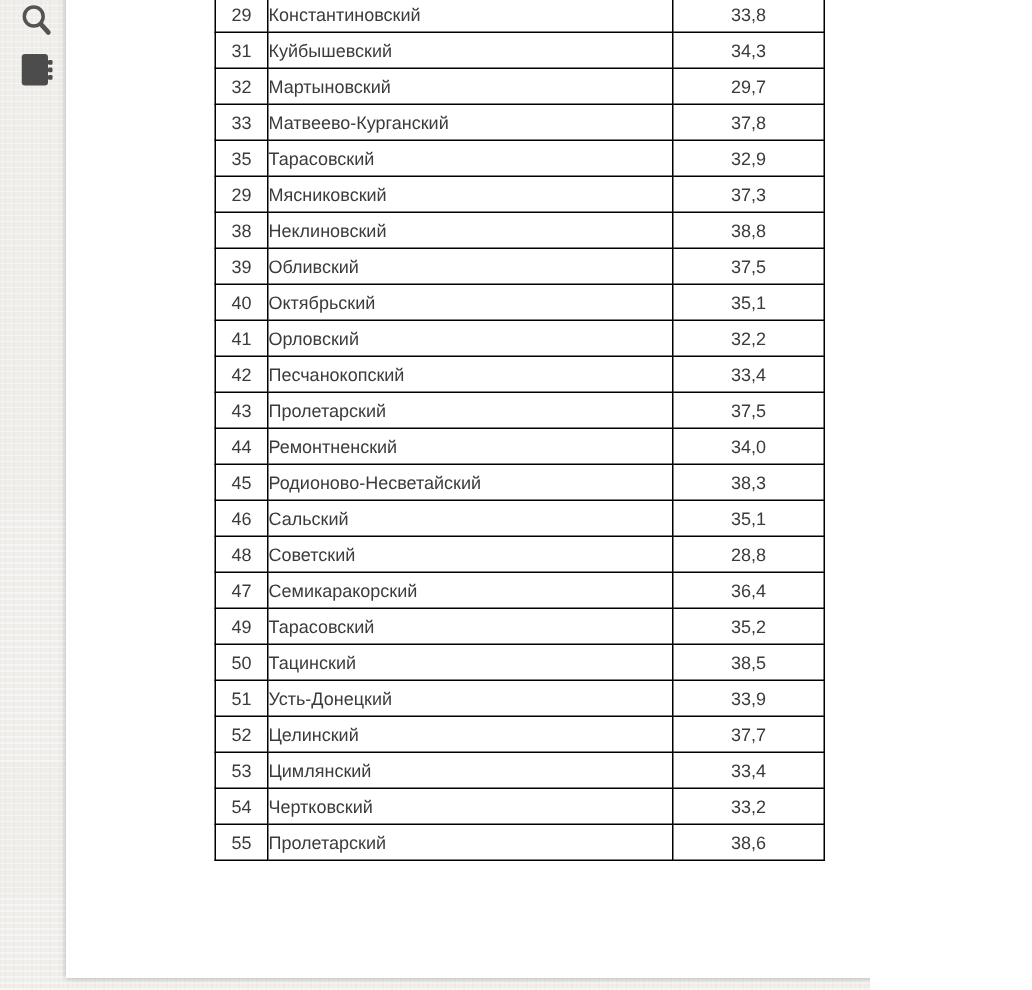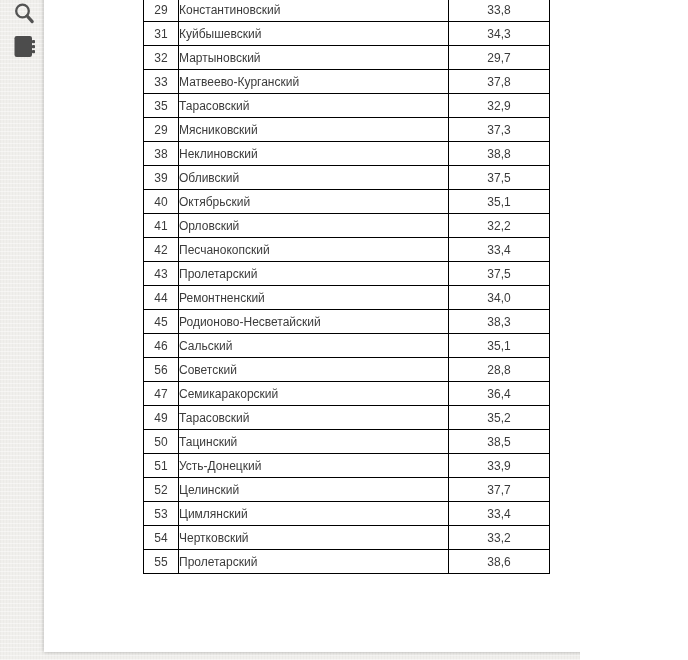--- a/index.html
+++ b/index.html
@@ -125,21 +125,21 @@
           <td class="c-num">45</td>
           <td class="c-name">Родионово-Несветайский</td>
           <td class="c-val">38,3</td>
         </tr>
           <tr>
           <td class="c-num">46</td>
           <td class="c-name">Сальский</td>
           <td class="c-val">35,1</td>
         </tr>
           <tr>
-          <td class="c-num">56</td>
+          <td class="c-num">48</td>
           <td class="c-name">Советский</td>
           <td class="c-val">28,8</td>
         </tr>
           <tr>
           <td class="c-num">47</td>
           <td class="c-name">Семикаракорский</td>
           <td class="c-val">36,4</td>
         </tr>
           <tr>
           <td class="c-num">49</td>

